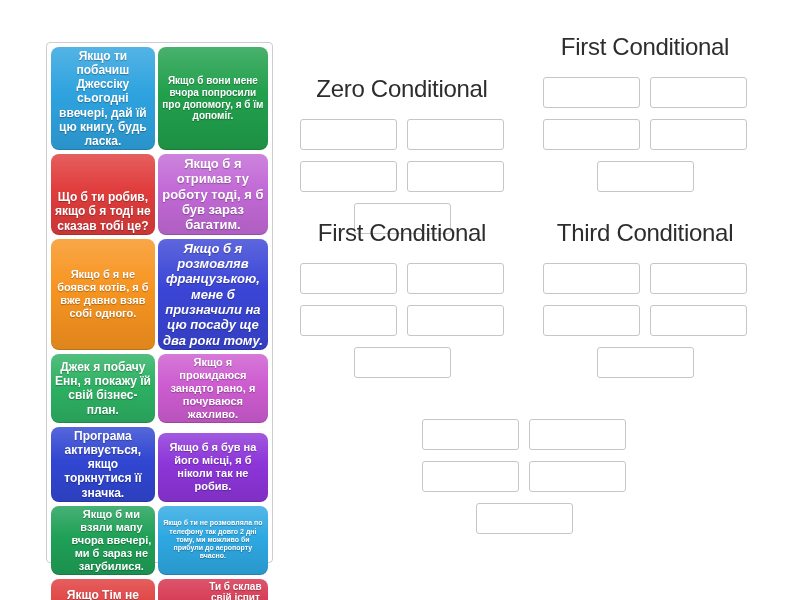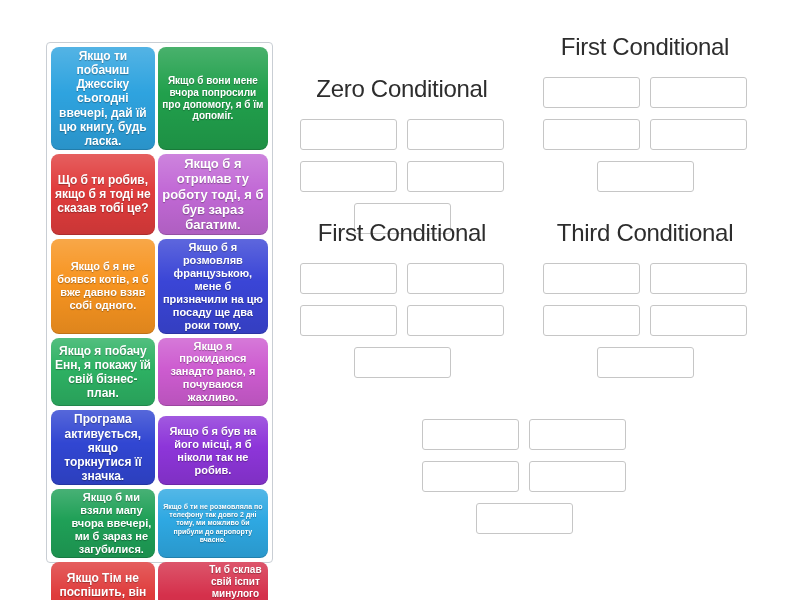--- a/index.html
+++ b/index.html
@@ -46,34 +46,34 @@
 <body>
 
 <div class="board">
   <div class="card-panel" id="card-panel">
       <div class="card" style="background-color: rgb(46, 163, 223); font-size: 12px;">
         <span>Якщо ти побачиш Джессіку сьогодні ввечері, дай їй цю книгу, будь ласка.</span>
       </div>
       <div class="card" style="background-color: rgb(33, 160, 76); font-size: 10px;">
         <span>Якщо б вони мене вчора попросили про допомогу, я б їм допоміг.</span>
       </div>
-      <div class="card" style="background-color: rgb(224, 60, 60); font-size: 12px;">
+      <div class="card" style="background-color: rgb(224, 60, 60); font-size: 12px; align-items: flex-end;">
         <span>Що б ти робив, якщо б я тоді не сказав тобі це?</span>
       </div>
       <div class="card" style="background-color: rgb(194, 105, 214); font-size: 13px;">
         <span>Якщо б я отримав ту роботу тоді, я б був зараз багатим.</span>
       </div>
       <div class="card" style="background-color: rgb(247, 148, 32); font-size: 11px; justify-content: center;">
         <span>Якщо б я не боявся котів, я б вже давно взяв собі одного.</span>
       </div>
-      <div class="card" style="background-color: rgb(58, 69, 214); font-size: 11px;">
+      <div class="card" style="background-color: rgb(58, 69, 214); font-size: 13px; font-style: italic;">
         <span>Якщо б я розмовляв французькою, мене б призначили на цю посаду ще два роки тому.</span>
       </div>
       <div class="card" style="background-color: rgb(45, 177, 99); font-size: 12px;">
-        <span>Якщо я побачу Енн, я покажу їй свій бізнес-план.</span>
+        <span>Джек я побачу Енн, я покажу їй свій бізнес-план.</span>
       </div>
       <div class="card" style="background-color: rgb(205, 92, 208); font-size: 11px; justify-content: center;">
         <span>Якщо я прокидаюся занадто рано, я почуваюся жахливо.</span>
       </div>
       <div class="card" style="background-color: rgb(49, 70, 210); font-size: 12px;">
         <span>Програма активується, якщо торкнутися її значка.</span>
       </div>
       <div class="card" style="background-color: rgb(141, 53, 217); font-size: 11px; margin-top: 6px;">
         <span>Якщо б я був на його місці, я б ніколи так не робив.</span>
       </div>

